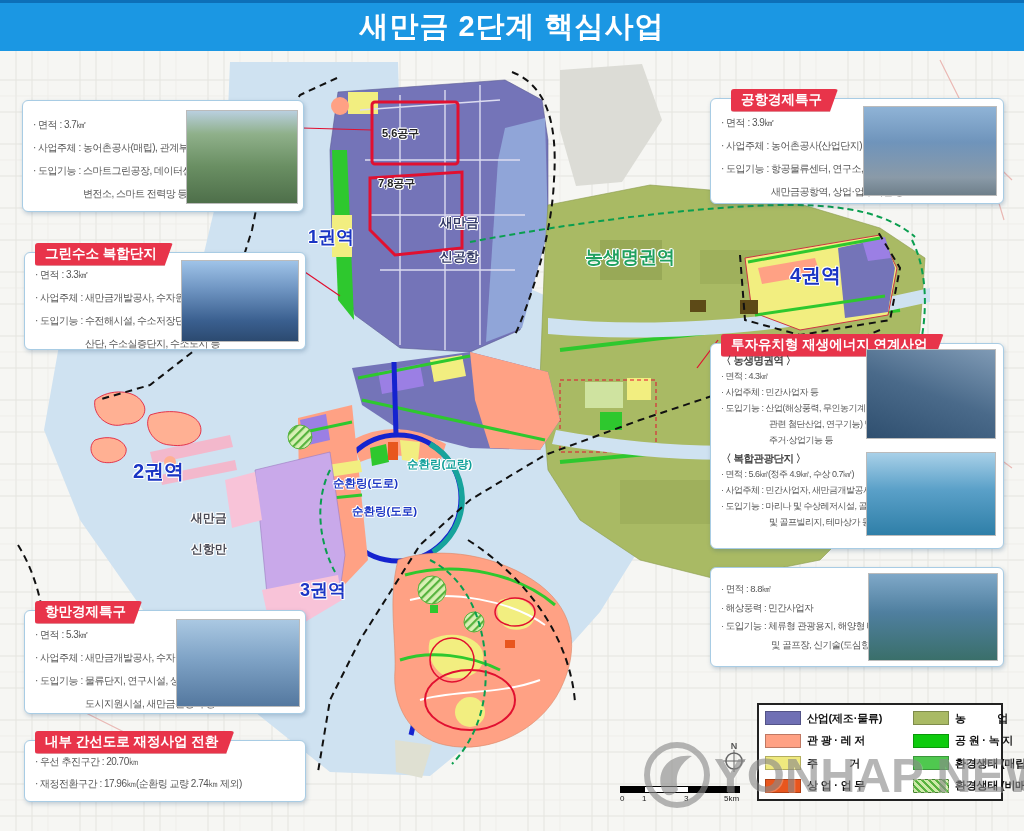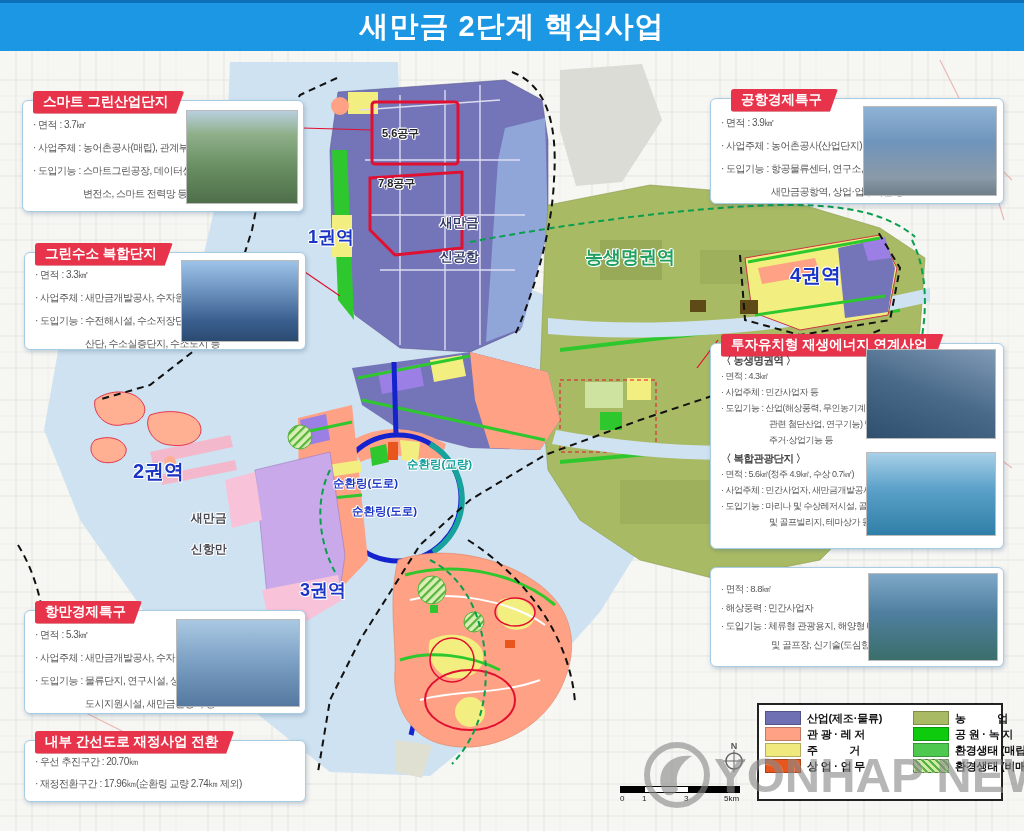--- a/index.html
+++ b/index.html
@@ -45,21 +45,21 @@
   .ph-hydro{background:linear-gradient(180deg,#9fc3e8 0%,#6f95c2 35%,#3a5f8f 75%,#2c4a70 100%)}
   .ph-port{background:linear-gradient(180deg,#aac8e2 0%,#7fa3c6 45%,#54789f 100%)}
   .ph-air{background:linear-gradient(180deg,#8fb3d6 0%,#6f94bb 40%,#8a9aa8 80%,#6e7f8a 100%)}
   .ph-inv1{background:linear-gradient(200deg,#7f9ab5 0%,#4a6a8a 50%,#2f4f6f 100%)}
   .ph-inv2{background:linear-gradient(180deg,#a8d0e8 0%,#5aa0c8 45%,#2f7fa8 100%)}
   .ph-tour{background:linear-gradient(180deg,#7fa8c8 0%,#4f7f9f 45%,#3a6f6a 100%)}
 
   
   .legend{position:absolute;left:757px;top:703px;width:246px;height:98px;background:#fff;
           border:2px solid #222;z-index:35;padding:5px 6px;box-sizing:border-box;
-          display:flex;flex-direction:column;}
+          display:flex;flex-direction:column;justify-content:space-between}
   .lrow{display:flex;align-items:center;height:16px}
   .swatch{width:34px;height:12px;flex:0 0 34px;border:0.5px solid rgba(0,0,0,.25)}
   .swatch.hatch{background:repeating-linear-gradient(45deg,#cdeaa8 0 3px,#57b33e 3px 5px)}
   .llabel{font-size:11px;font-weight:bold;color:#111;white-space:pre;padding-left:6px;letter-spacing:-0.2px}
   .llabel.lw{width:106px;flex:0 0 106px}
 
   
   .scalebar{position:absolute;left:620px;top:786px;width:120px;z-index:25}
   .sb-track{display:flex;height:5px;border:1px solid #000;background:#fff}
   .sb-seg{height:100%}
@@ -240,21 +240,20 @@
   </div>
 
   <div class="map-label district-label" style="left:382px;top:126px">5,6공구</div>
   <div class="map-label district-label" style="left:378px;top:176px">7,8공구</div>
 
   <div class="map-label ring-label" style="left:333px;top:476px">순환링(도로)</div>
   <div class="map-label ring-label bridge" style="left:407px;top:457px">순환링(교량)</div>
   <div class="map-label ring-label" style="left:352px;top:504px">순환링(도로)</div>
 
   <section class="card" style="left:22px;top:100px;width:280px;height:110px">
-    <div class="ribbon">스마트 그린산업단지</div>
     <div class="facts" style="top:12px">
       <div class="fact">· 면적 : 3.7㎢</div>
       <div class="fact">· 사업주체 : 농어촌공사(매립), 관계부처</div>
       <div class="fact">· 도입기능 : 스마트그린공장, 데이터센터, 통합</div>
       <div class="fact cont">변전소, 스마트 전력망 등</div>
     </div>
     <div class="photo ph-green" style="left:163px;top:9px;width:112px;height:94px"></div>
   </section>
 
   <section class="card" style="left:24px;top:252px;width:280px;height:96px">

